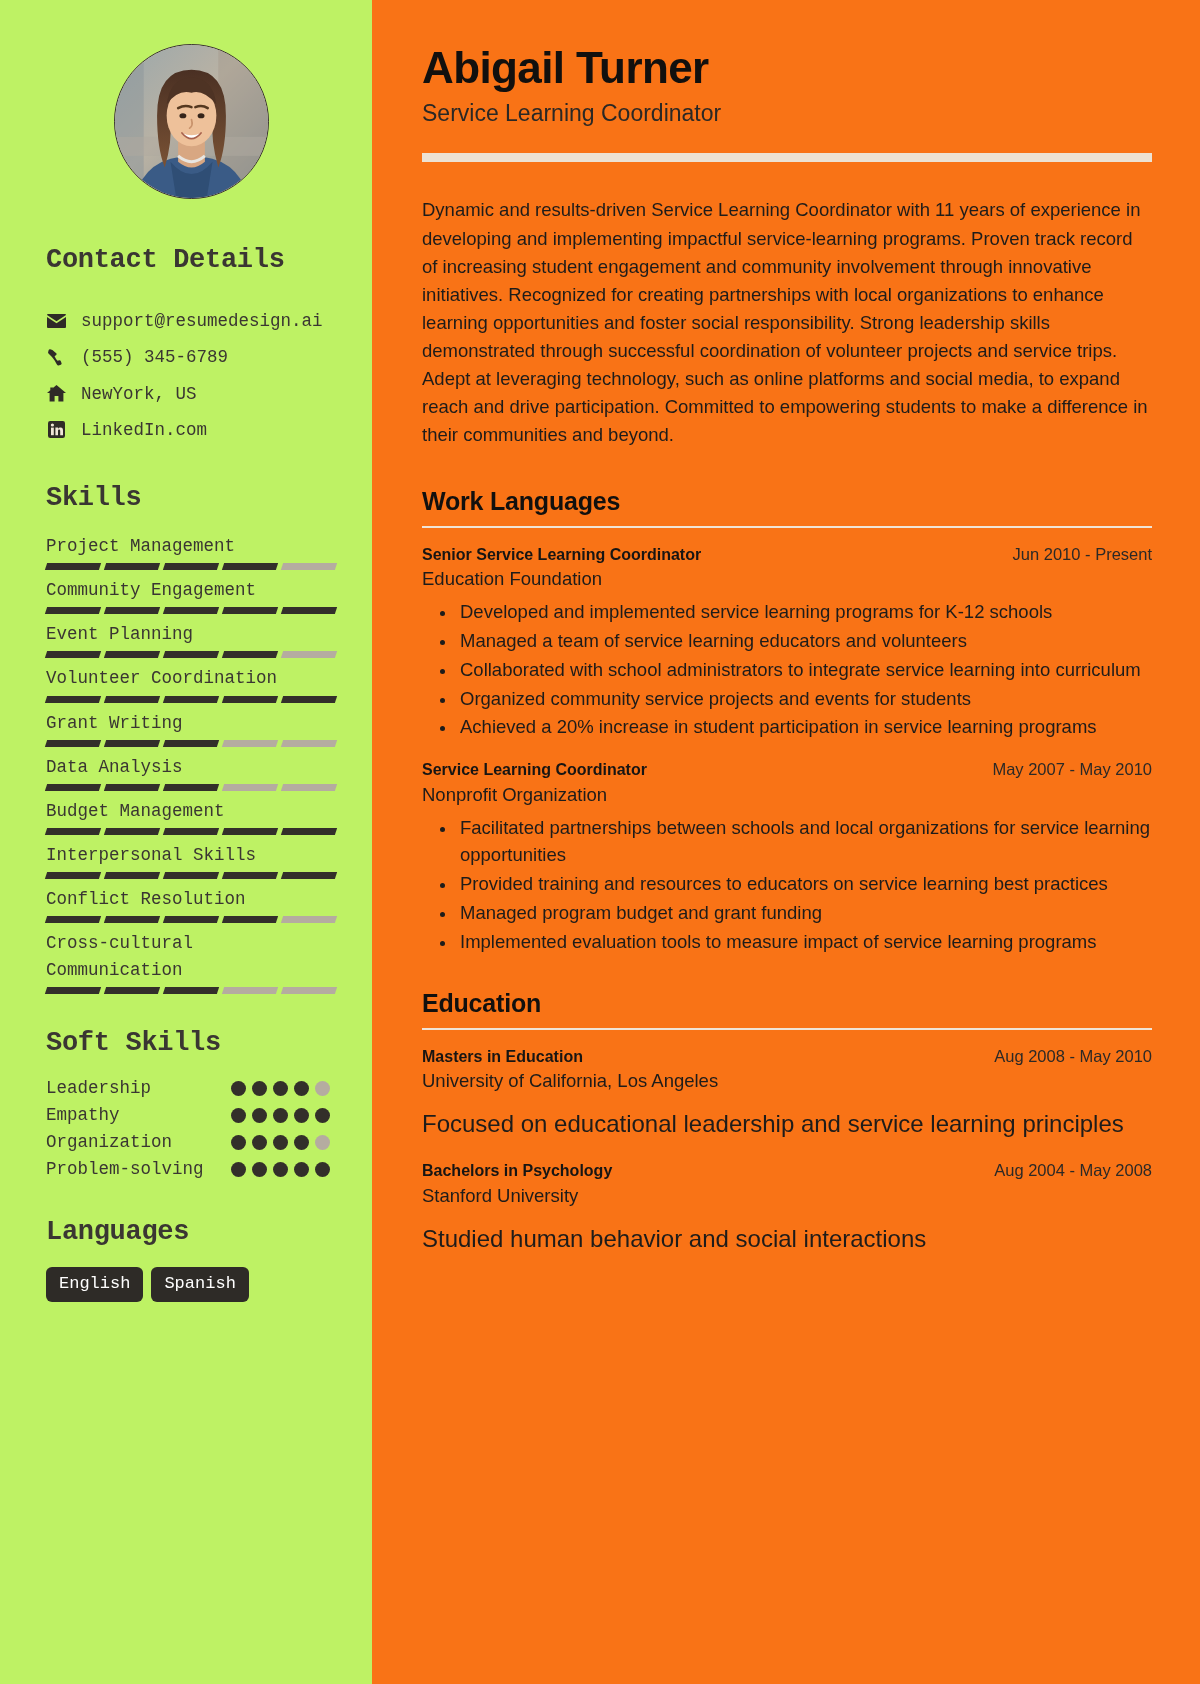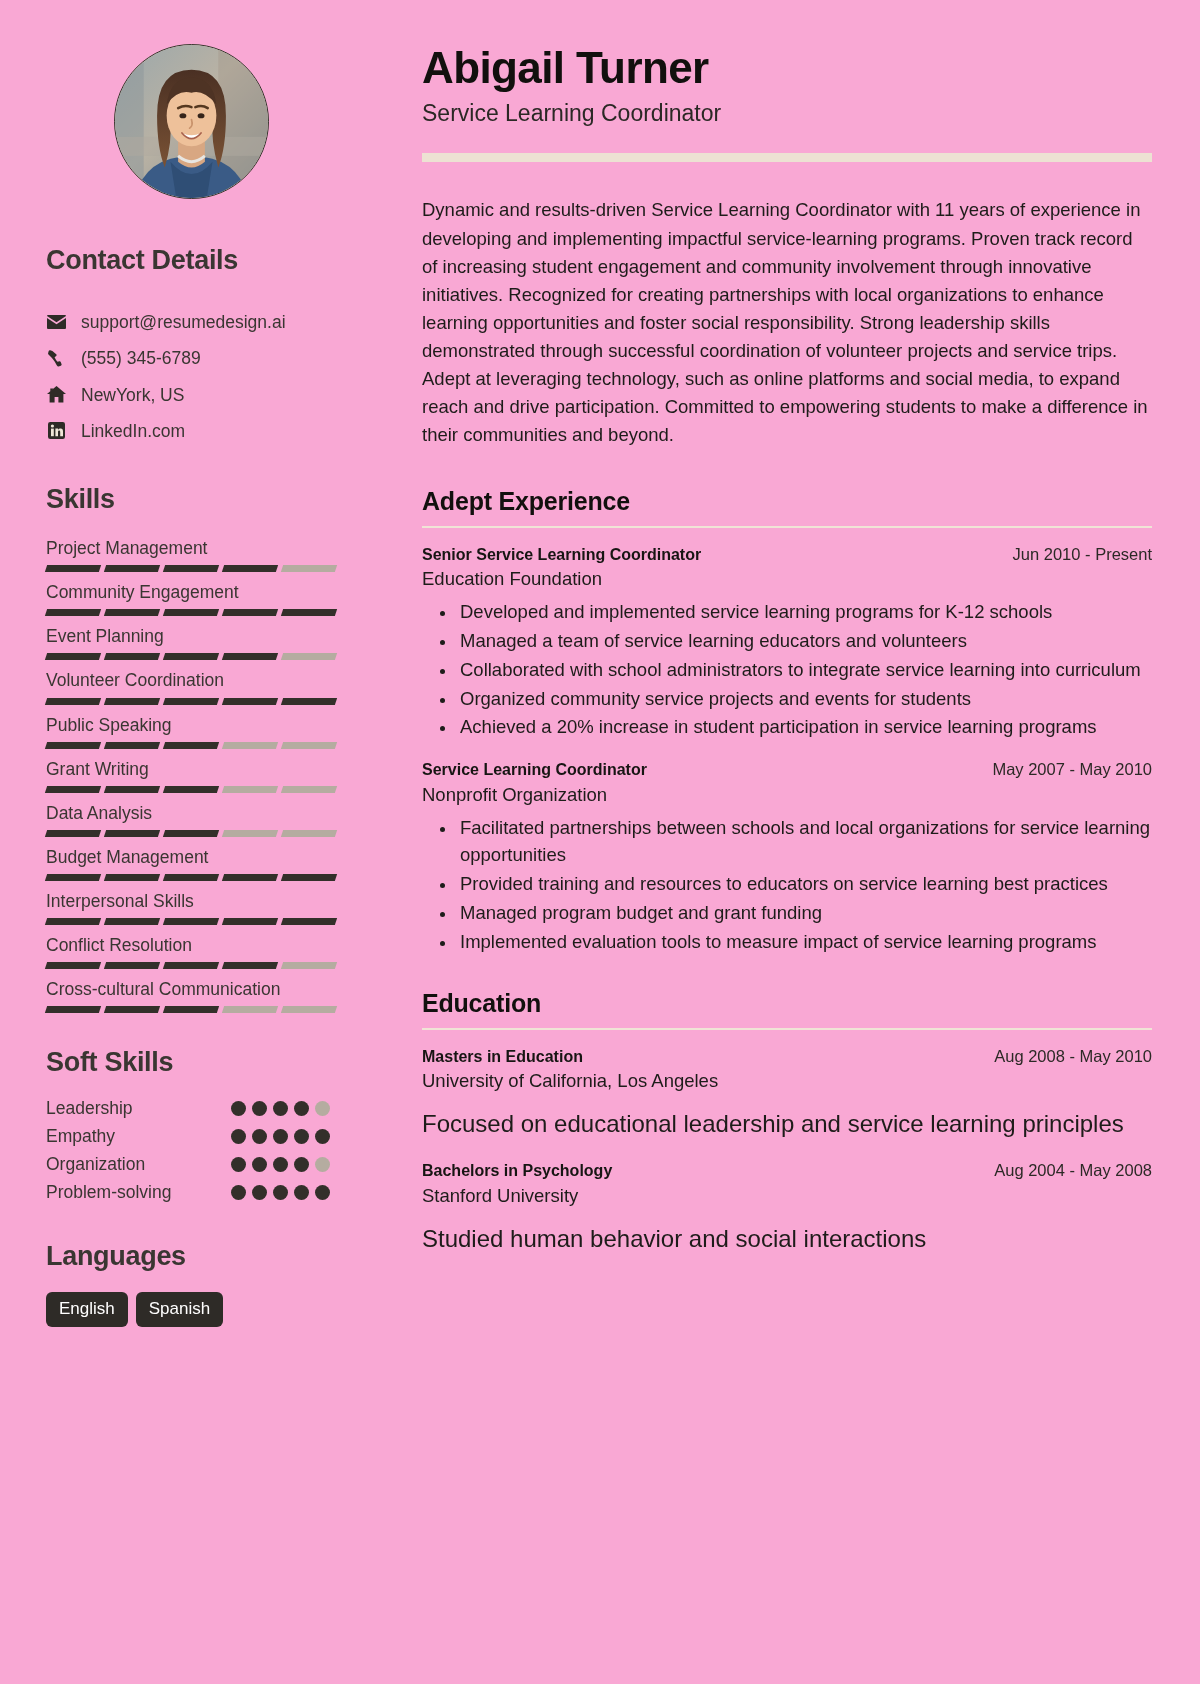--- a/index.html
+++ b/index.html
@@ -16,23 +16,24 @@
     height: 1684px;
     display: flex;
     background: #ffffff;
     overflow: hidden;
   }
 
   
   .sidebar {
     width: 372px;
     min-width: 372px;
-    background: #f9a8d4;
+    background: #bef264;
     padding: 44px 36px 40px 46px;
     position: relative;
+    font-family: Liberation Mono, monospace;
   }
 
   .avatar-wrap {
     display: flex;
     justify-content: center;
     margin-bottom: 46px;
   }
   .avatar {
     width: 155px;
     height: 155px;
@@ -122,21 +123,21 @@
     font-size: 17px;
     padding: 6px 13px 7px;
     border-radius: 6px;
     line-height: 1.25;
   }
 
   
   .main {
     flex: 1;
     padding: 44px 48px 40px 50px;
-    background: #f9a8d4;
+    background: #f97316;
   }
   .name {
     font-size: 44px;
     font-weight: bold;
     color: #12100e;
     letter-spacing: -0.6px;
     line-height: 1.1;
     margin-bottom: 8px;
   }
   .role {
@@ -354,30 +355,20 @@
             <div class="skill-name">Volunteer Coordination</div>
             <div class="skill-bar">
               <span class="skill-seg on"></span>
               <span class="skill-seg on"></span>
               <span class="skill-seg on"></span>
               <span class="skill-seg on"></span>
               <span class="skill-seg on"></span>
             </div>
           </div>
           <div class="skill-item">
-            <div class="skill-name">Public Speaking</div>
-            <div class="skill-bar">
-              <span class="skill-seg on"></span>
-              <span class="skill-seg on"></span>
-              <span class="skill-seg on"></span>
-              <span class="skill-seg"></span>
-              <span class="skill-seg"></span>
-            </div>
-          </div>
-          <div class="skill-item">
             <div class="skill-name">Grant Writing</div>
             <div class="skill-bar">
               <span class="skill-seg on"></span>
               <span class="skill-seg on"></span>
               <span class="skill-seg on"></span>
               <span class="skill-seg"></span>
               <span class="skill-seg"></span>
             </div>
           </div>
           <div class="skill-item">
@@ -489,21 +480,21 @@
   </aside>
 
   <main class="main">
     <h1 class="name">Abigail Turner</h1>
     <div class="role">Service Learning Coordinator</div>
     <div class="head-rule"></div>
 
     <p class="summary">Dynamic and results-driven Service Learning Coordinator with 11 years of experience in developing and implementing impactful service-learning programs. Proven track record of increasing student engagement and community involvement through innovative initiatives. Recognized for creating partnerships with local organizations to enhance learning opportunities and foster social responsibility. Strong leadership skills demonstrated through successful coordination of volunteer projects and service trips. Adept at leveraging technology, such as online platforms and social media, to expand reach and drive participation. Committed to empowering students to make a difference in their communities and beyond.</p>
 
     <section class="section">
-      <h2 class="section-title">Adept Experience</h2>
+      <h2 class="section-title">Work Languages</h2>
       <div class="section-rule"></div>
       <div id="work-entries">
           <div class="entry">
             <div class="entry-head">
               <div class="entry-title">Senior Service Learning Coordinator</div>
               <div class="entry-date">Jun 2010 - Present</div>
             </div>
             <div class="entry-org">Education Foundation</div>
             <ul class="bullets">
               <li>Developed and implemented service learning programs for K-12 schools</li>

